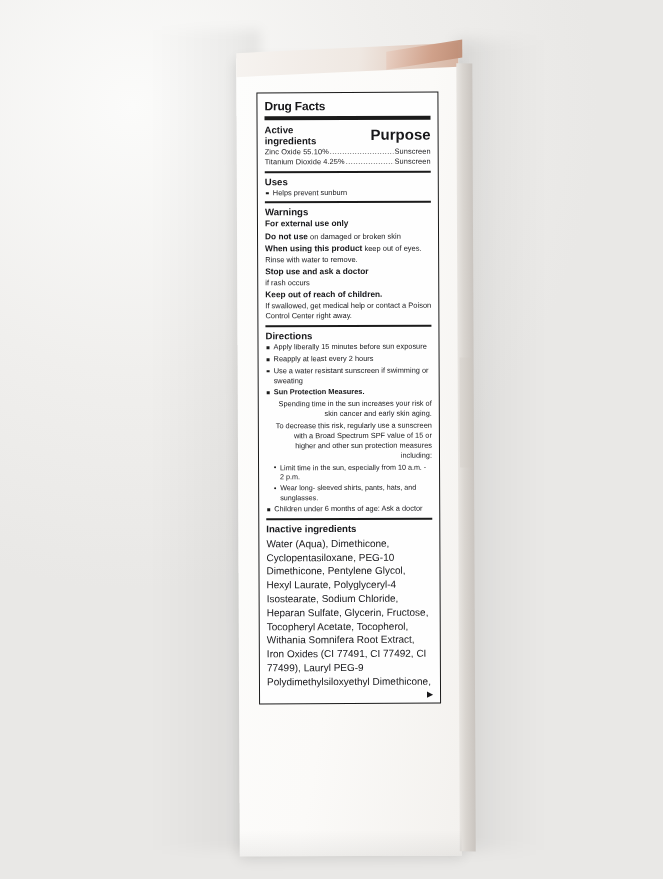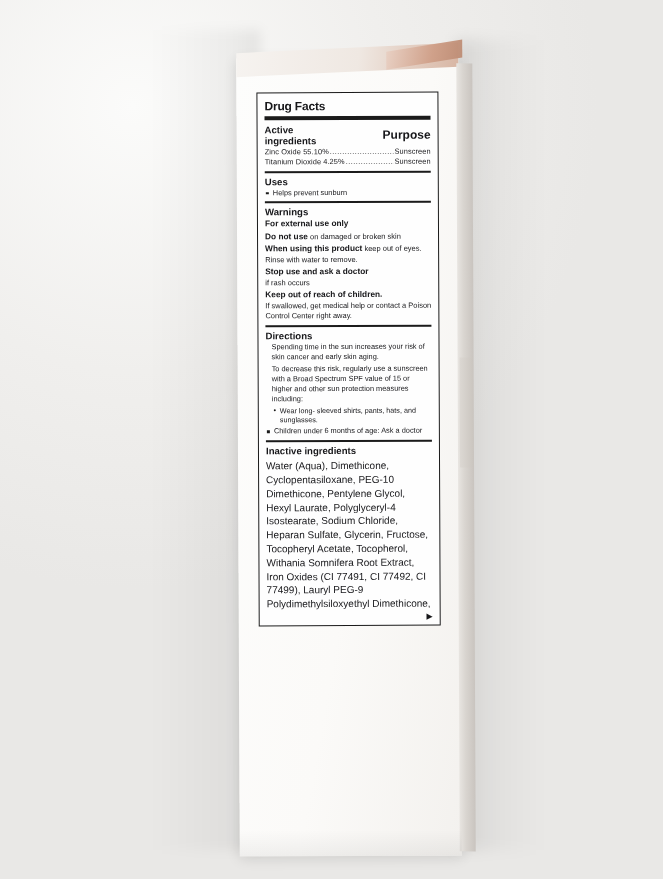--- a/index.html
+++ b/index.html
@@ -120,21 +120,21 @@
     font-weight: bold;
     line-height: 1.15;
     margin: 1px 0 1px 0;
   }
   .row-head {
     display: flex;
     justify-content: space-between;
     align-items: center;
   }
   .row-head .purpose {
-    font-size: 12px;
+    font-size: 15px;
     font-weight: bold;
     padding-left: 44px;
   }
   .ing-line {
     font-size: 7.4px;
     line-height: 1.35;
     letter-spacing: 0.1px;
     display: flex;
     white-space: nowrap;
   }
@@ -187,20 +187,21 @@
   .warn-line {
     font-size: 7.5px;
     line-height: 1.34;
     margin-bottom: 1px;
   }
   .warn-line b { font-size: 8.3px; }
   .body-text {
     font-size: 7.4px;
     line-height: 1.34;
     margin-bottom: 2px;
+    text-align: right;
   }
   .indent { padding-left: 6px; }
 
   .inactive-head {
     font-size: 9.6px;
     font-weight: bold;
     margin: 1px 0 3px 0;
   }
   .inactive-body {
     font-size: 10px;
@@ -265,23 +266,30 @@
       <div class="warn-line"><b>When using this product</b><span> keep out of eyes.</span></div>
       <div class="warn-line"><span>Rinse with water to remove.</span></div>
       <div class="warn-line"><b>Stop use and ask a doctor</b></div>
       <div class="warn-line"><span>if rash occurs</span></div>
       <div class="warn-line"><b>Keep out of reach of children.</b></div>
       <div class="warn-line"><span>If swallowed, get medical help or contact a Poison Control Center right away.</span></div>
 
       <div class="rule-med"></div>
 
       <div class="sec-head">Directions</div>
+      <ul class="bullets">
+        <li>Apply liberally 15 minutes before sun exposure</li>
+        <li>Reapply at least every 2 hours</li>
+        <li>Use a water resistant sunscreen if swimming or sweating</li>
+        <li><b>Sun Protection Measures.</b></li>
+      </ul>
       <div class="body-text indent">Spending time in the sun increases your risk of skin cancer and early skin aging.</div>
       <div class="body-text indent">To decrease this risk, regularly use a sunscreen with a Broad Spectrum SPF value of 15 or higher and other sun protection measures including:</div>
       <ul class="sub-bullets indent">
+        <li>Limit time in the sun, especially from 10 a.m. - 2 p.m.</li>
         <li>Wear long- sleeved shirts, pants, hats, and sunglasses.</li>
       </ul>
       <ul class="bullets">
         <li>Children under 6 months of age: Ask a doctor</li>
       </ul>
 
       <div class="rule-med"></div>
 
       <div class="inactive-head">Inactive ingredients</div>
       <div class="inactive-body">Water (Aqua), Dimethicone, Cyclopentasiloxane, PEG-10 Dimethicone, Pentylene Glycol, Hexyl Laurate, Polyglyceryl-4 Isostearate, Sodium Chloride, Heparan Sulfate, Glycerin, Fructose, Tocopheryl Acetate, Tocopherol, Withania Somnifera Root Extract, Iron Oxides (CI 77491, CI 77492, CI 77499), Lauryl PEG-9 Polydimethylsiloxyethyl Dimethicone,</div>

